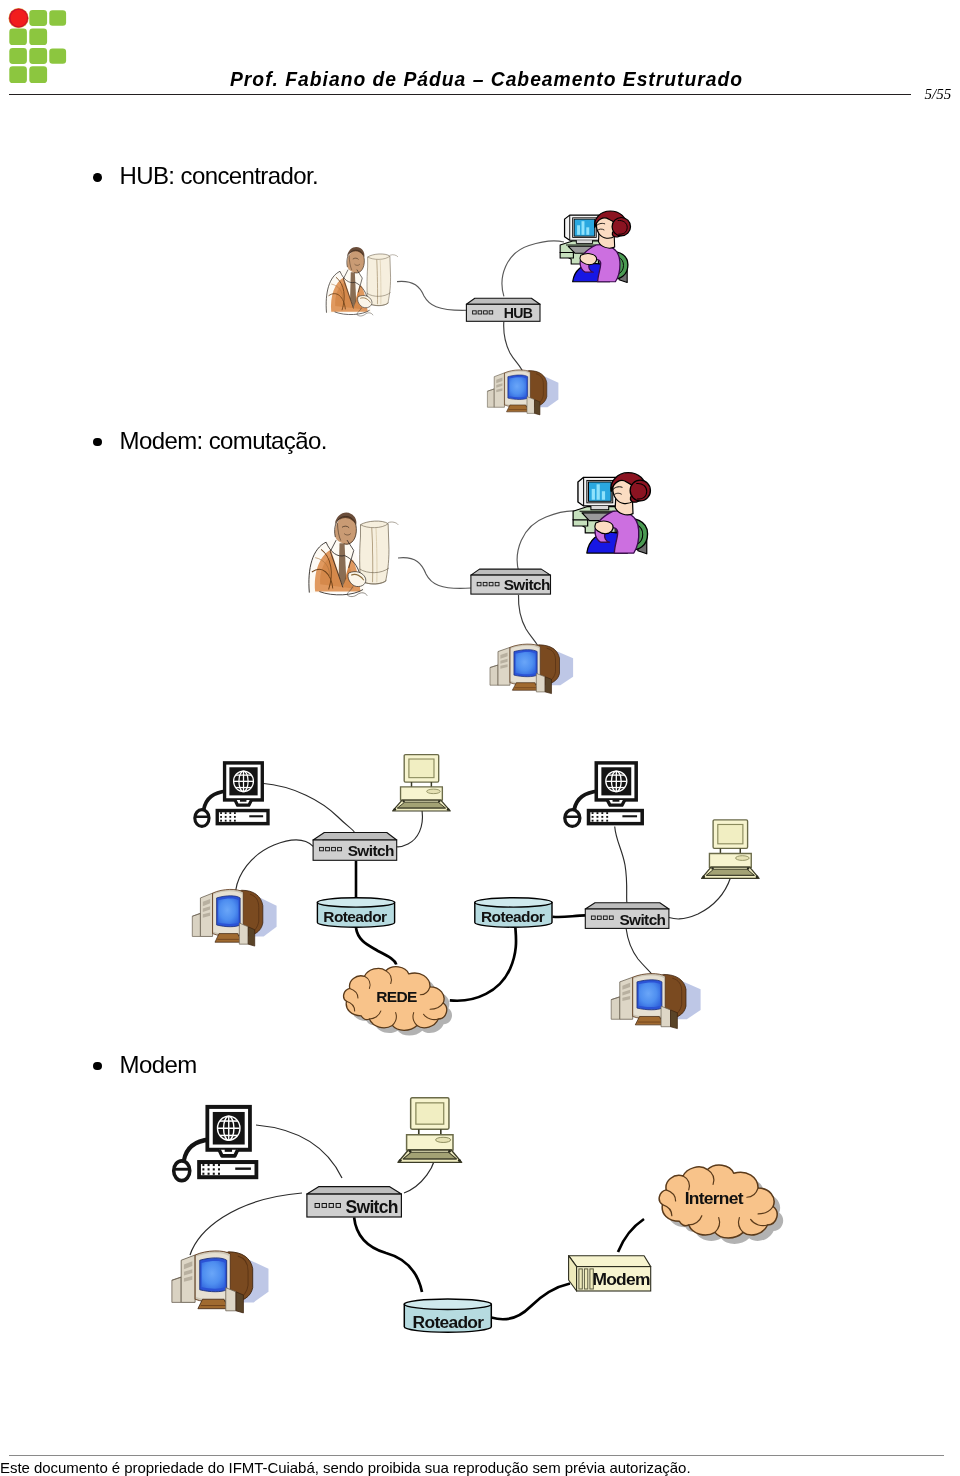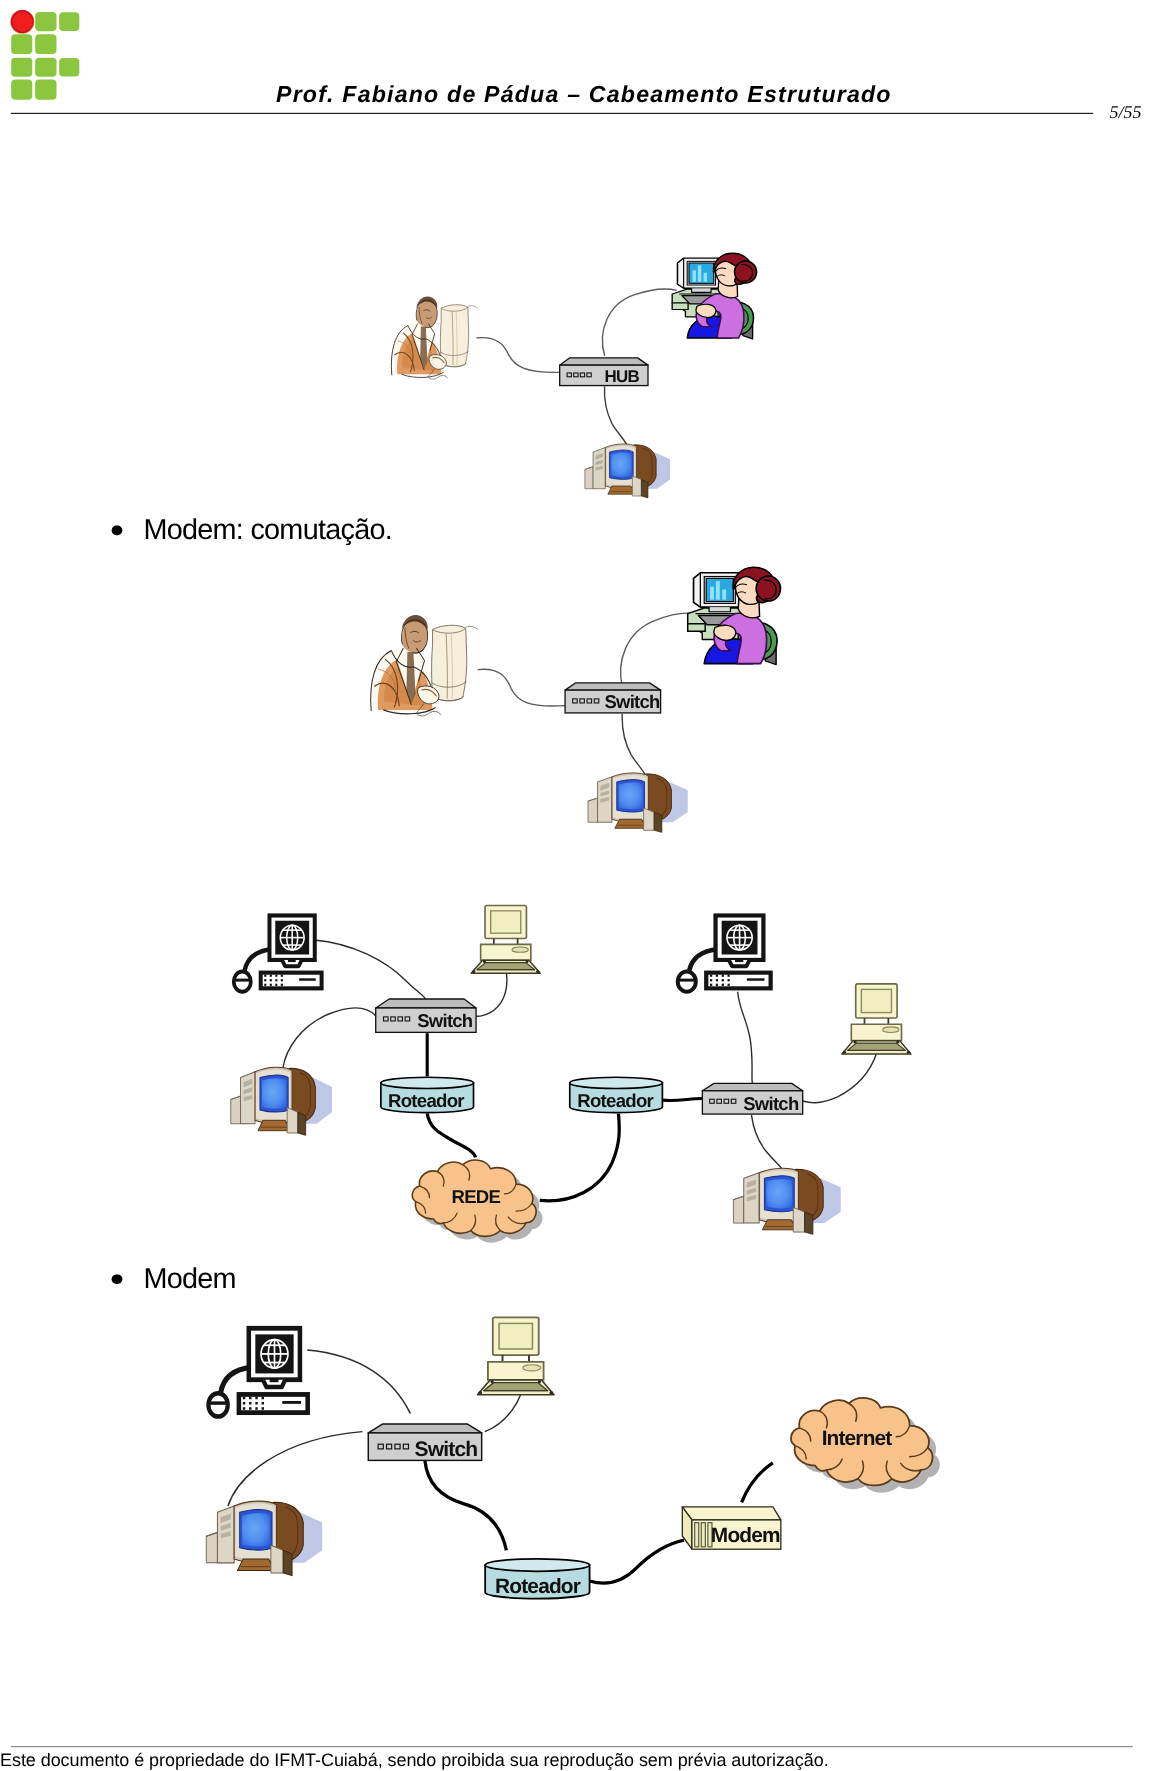--- a/index.html
+++ b/index.html
@@ -53,20 +53,21 @@
       <rect x="0.3" y="61.2" width="17.6" height="16.9" rx="3.4"></rect>
       <rect x="20.3" y="61.2" width="17.8" height="16.9" rx="3.4"></rect>
     </g>
     <circle cx="9.6" cy="13.2" r="10.1" fill="#e8a33d"></circle>
     <circle cx="9.6" cy="13.0" r="9.6" fill="#c8102e"></circle>
     <circle cx="9.8" cy="13.1" r="8.3" fill="#f21d1d"></circle>
   </svg>
   <div id="header-rule"></div>
   <div id="header-title">Prof. Fabiano de Pádua – Cabeamento Estruturado</div>
   <div id="page-num">5/55</div>
+  <div class="bullet" id="b0"><span class="dot"></span><span>HUB: concentrador.</span></div>
   <div class="bullet" id="b1"><span class="dot"></span><span>Modem: comutação.</span></div>
   <div class="bullet" id="b3"><span class="dot"></span><span>Modem</span></div>
   <svg id="defs-svg" width="0" height="0" style="position:absolute" aria-hidden="true">
   <defs>
     <radialGradient id="scrgrad" cx="45%" cy="45%" r="70%">
       <stop offset="0%" stop-color="#6aa6f8"></stop>
       <stop offset="55%" stop-color="#4f8ff0"></stop>
       <stop offset="100%" stop-color="#2f63dc"></stop>
     </radialGradient>
 

